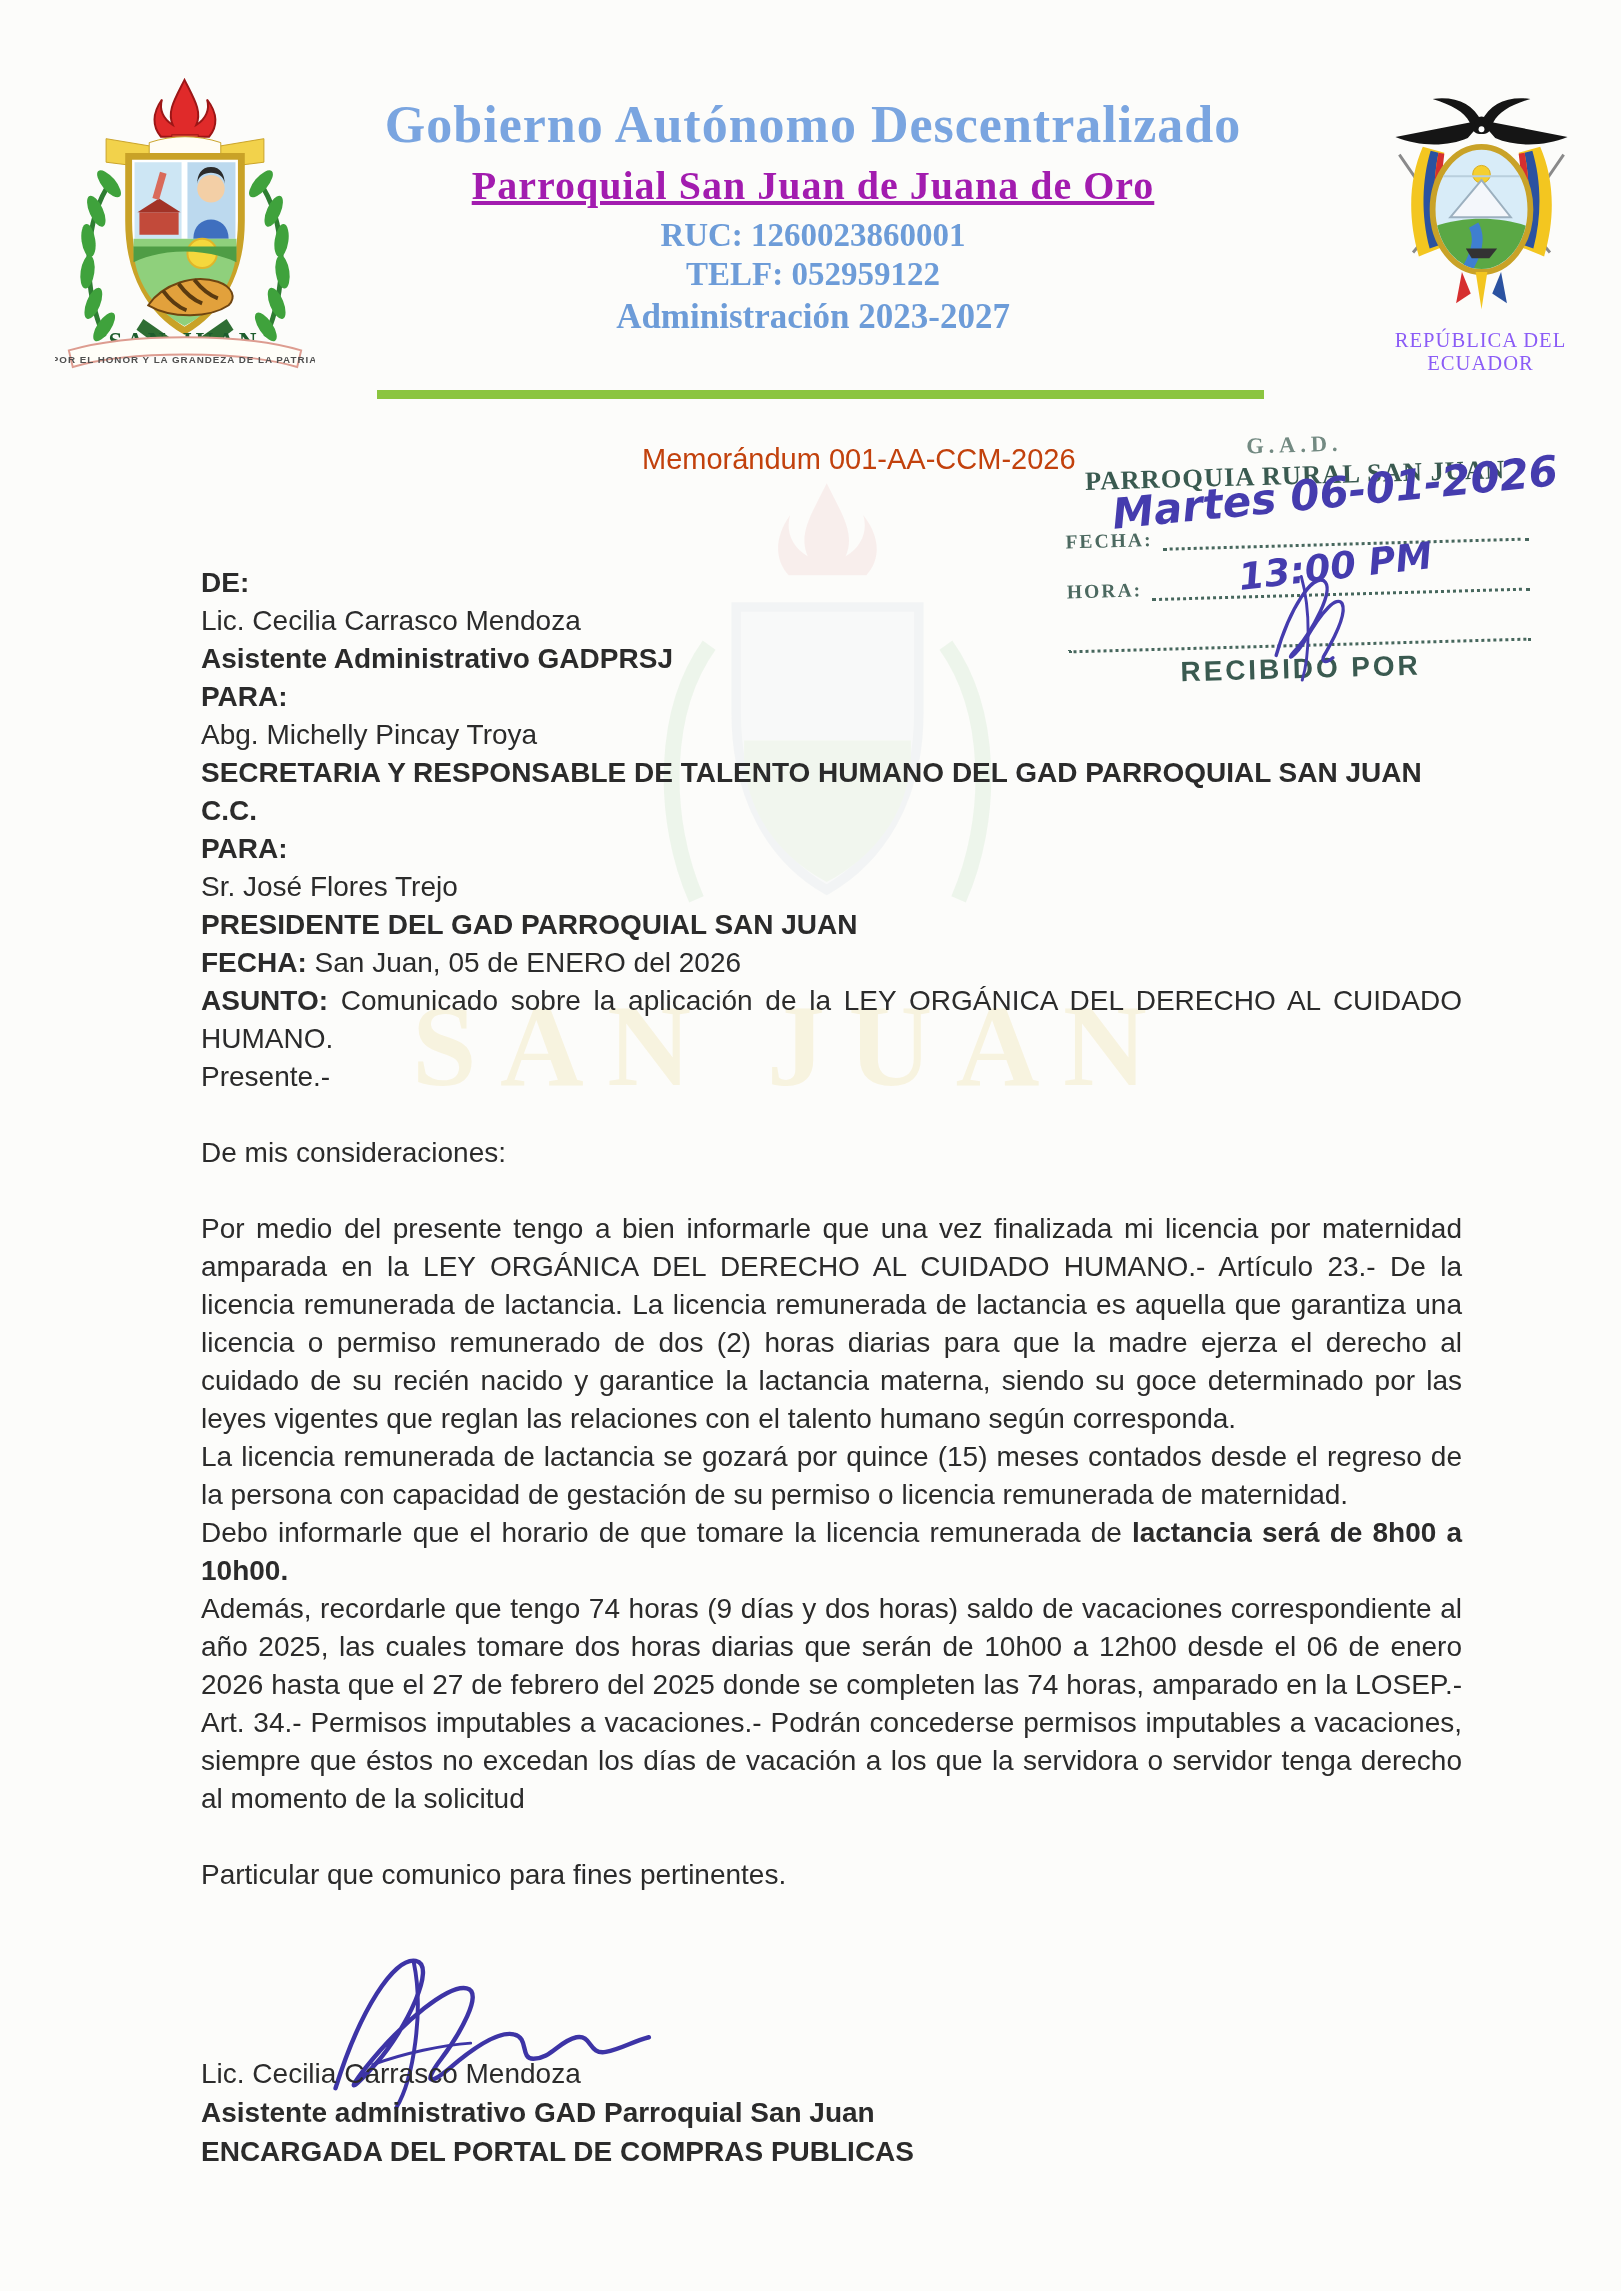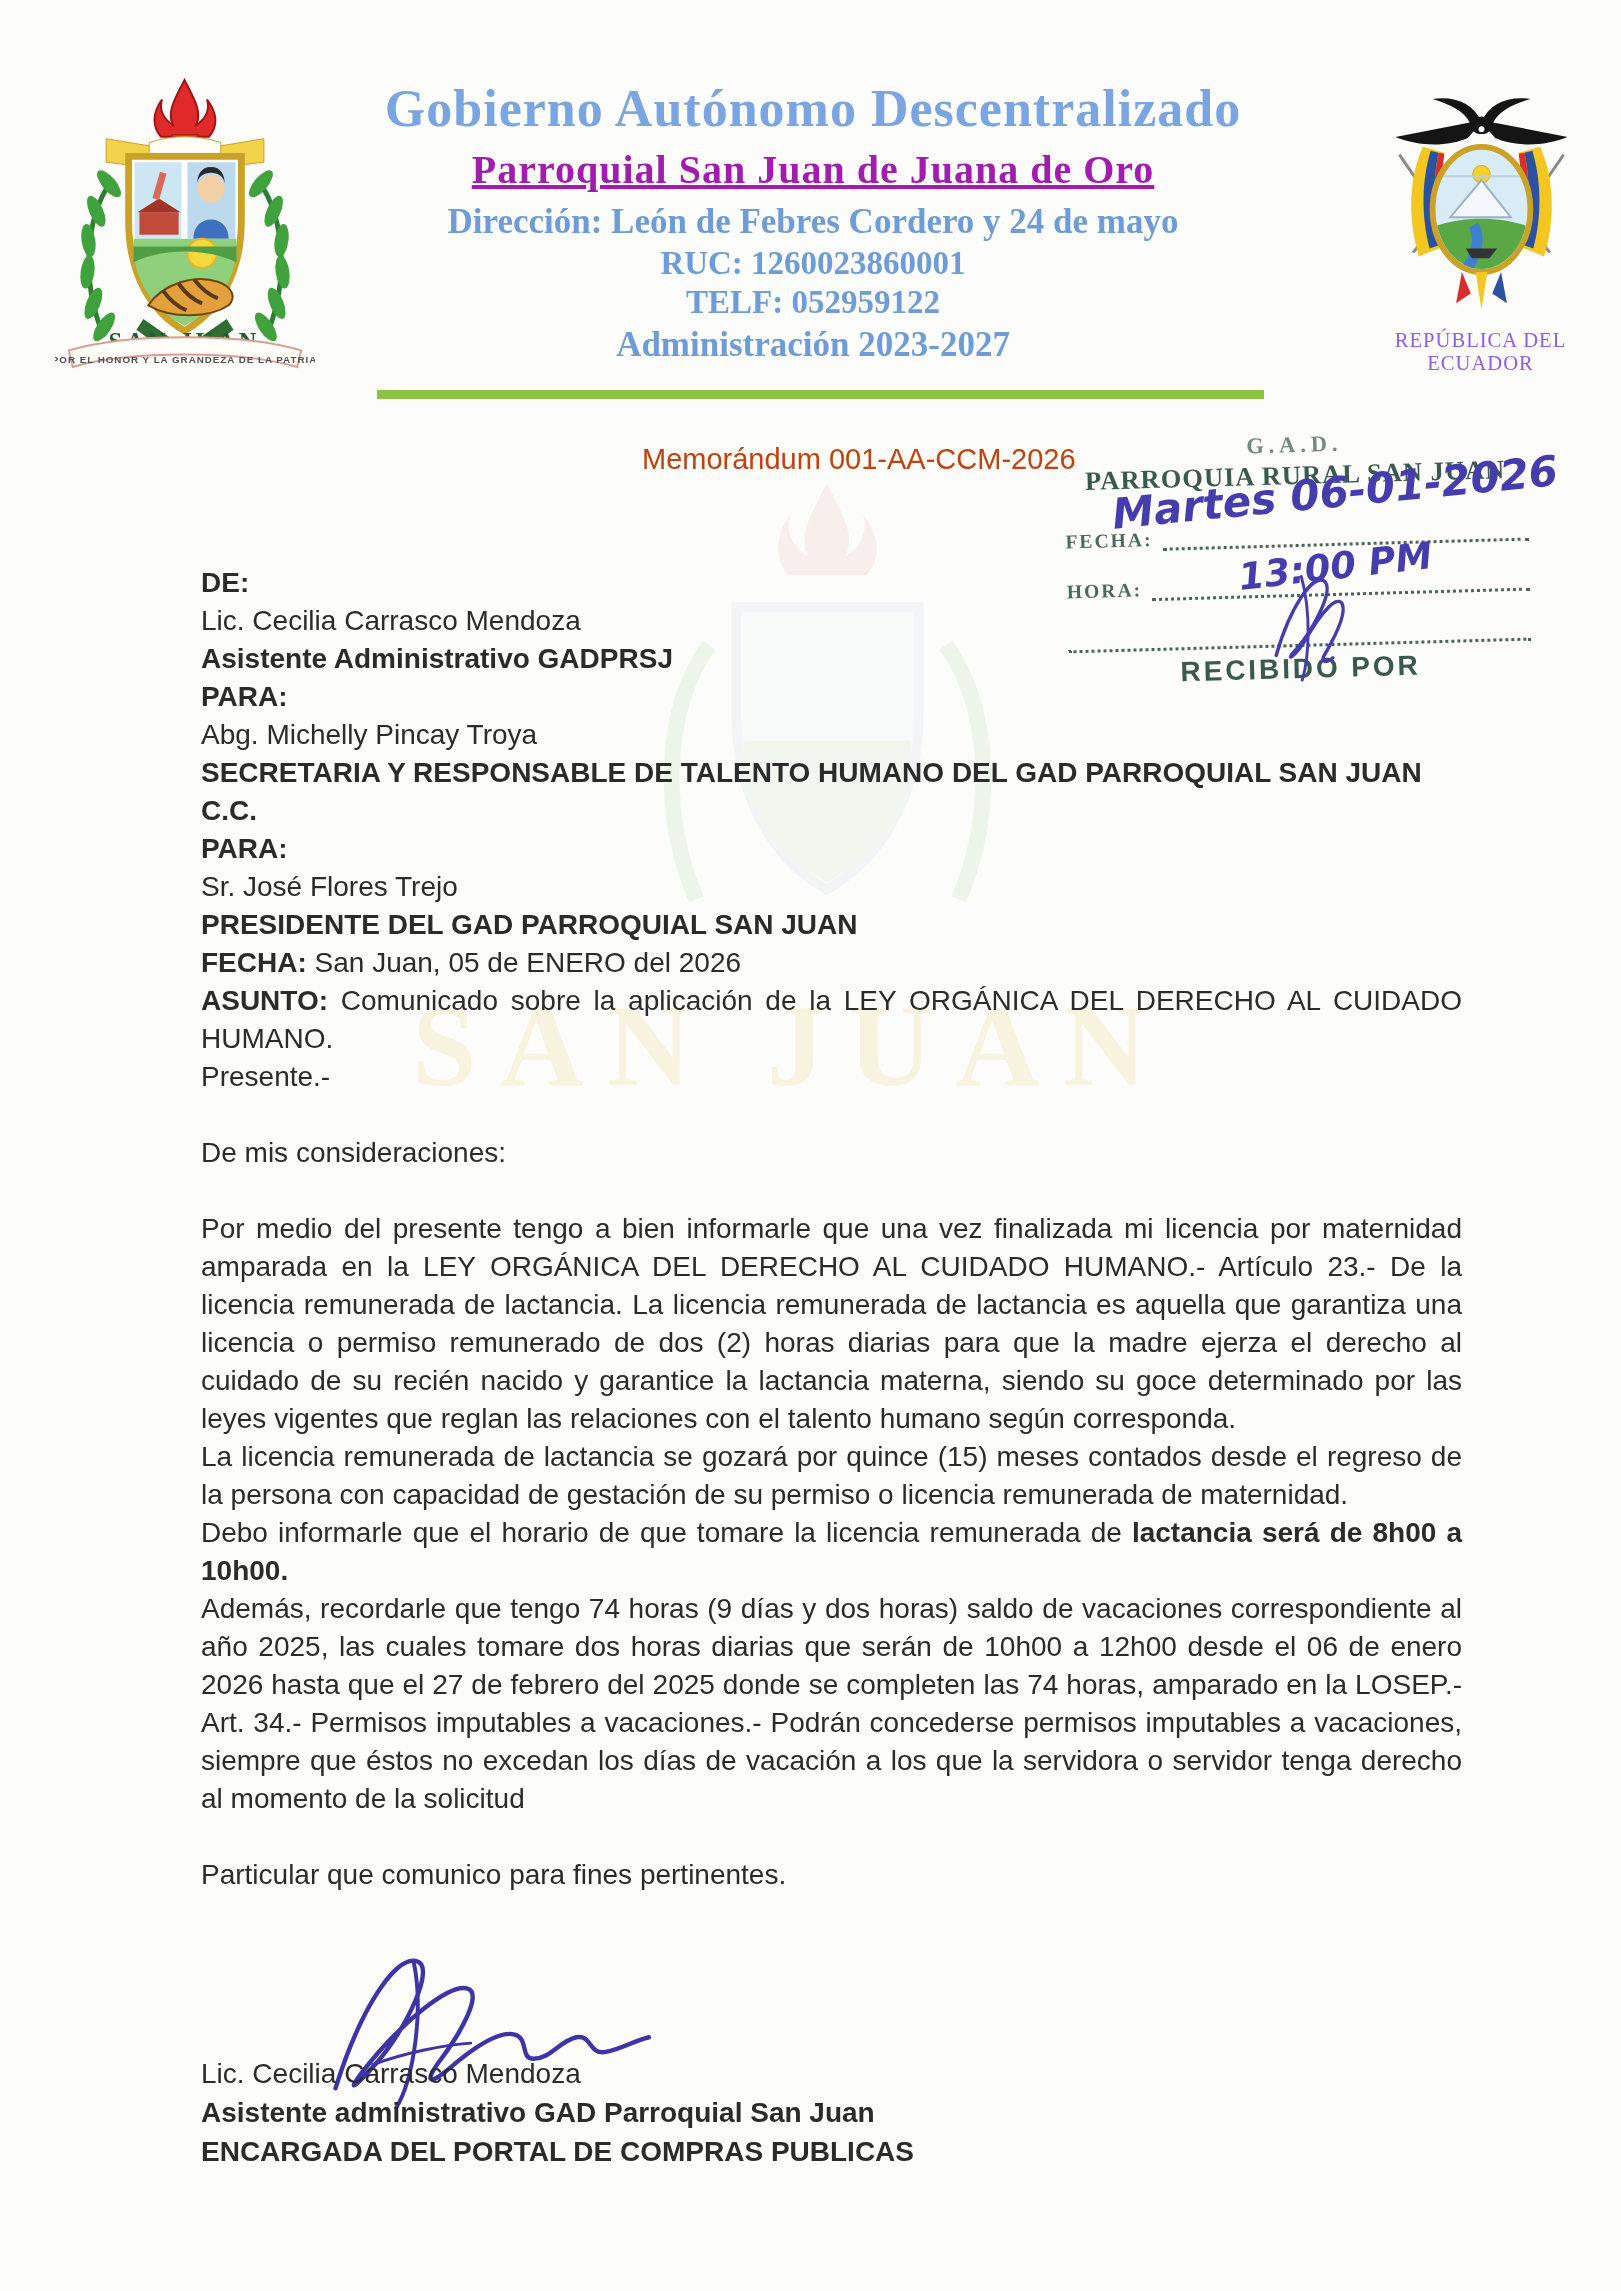--- a/index.html
+++ b/index.html
@@ -4,21 +4,21 @@
 <style>
   html,body{margin:0;padding:0;background:#d9d9d9;}
   .page{position:relative;width:1621px;height:2292px;background:#fcfcfa;overflow:hidden;
         font-family:"Liberation Sans",sans-serif;color:#2b2b2b;}
 
   
   .seal-left{position:absolute;left:55px;top:74px;}
   .seal-right{position:absolute;left:1370px;top:86px;}
   .seal-right-caption{position:absolute;left:1351px;top:329px;width:259px;text-align:center;
         font-family:"Liberation Serif",serif;font-size:20.6px;color:#8b5cf6;letter-spacing:1px;}
-  .header-text{position:absolute;left:323px;top:78px;width:980px;text-align:center;
+  .header-text{position:absolute;left:323px;top:94px;width:980px;text-align:center;
         font-family:"Liberation Serif",serif;font-weight:bold;color:#6d9cd8;}
   .ht-1{font-size:52px;line-height:61px;color:#7aa5e0;letter-spacing:1px;}
   .ht-2{font-size:40px;line-height:61px;color:#a21caf;letter-spacing:1px;text-decoration:underline;}
   .ht-3{font-size:35px;line-height:44px;}
   .ht-4{font-size:33px;line-height:39px;}
   .ht-5{font-size:33px;line-height:39px;}
   .ht-6{font-size:35px;line-height:45px;}
   .green-bar{position:absolute;left:377px;top:390px;width:887px;height:8.8px;background:#8bc53f;}
 
   
@@ -105,21 +105,20 @@
     <path d="M90 250 L120 271 L110 281 L83 261 Z" fill="#2f6d33"></path>
     <path d="M175 250 L145 271 L155 281 L182 261 Z" fill="#2f6d33"></path>
     <text x="132" y="282" text-anchor="middle" font-family="Liberation Serif, serif" font-weight="bold" font-size="25" fill="#1e5d2d" letter-spacing="4">SAN JUAN</text>
     <path d="M14 282 C75 264 190 264 251 282 L247 299 C190 282 75 282 18 299 Z" fill="#fffef8" stroke="#dd9c90" stroke-width="2"></path>
     <text x="132" y="295" text-anchor="middle" font-family="Liberation Sans, sans-serif" font-weight="bold" font-size="10" fill="#4f4f4f" letter-spacing="1">POR EL HONOR Y LA GRANDEZA DE LA PATRIA</text>
   </svg>
 
   <div class="header-text">
     <div class="ht-1">Gobierno Autónomo Descentralizado</div>
     <div class="ht-2">Parroquial San Juan de Juana de Oro</div>
-    <div class="ht-3">Dirección: León de Febres Cordero y 24 de mayo</div>
     <div class="ht-4">RUC: 1260023860001</div>
     <div class="ht-5">TELF: 052959122</div>
     <div class="ht-6">Administración 2023-2027</div>
   </div>
   <div class="green-bar"></div>
 
   <svg class="seal-right" width="223" height="241" viewBox="0 0 228 246">
     <defs>
         <clipPath id="oval">
           <ellipse cx="114" cy="126" rx="47" ry="61"></ellipse>

